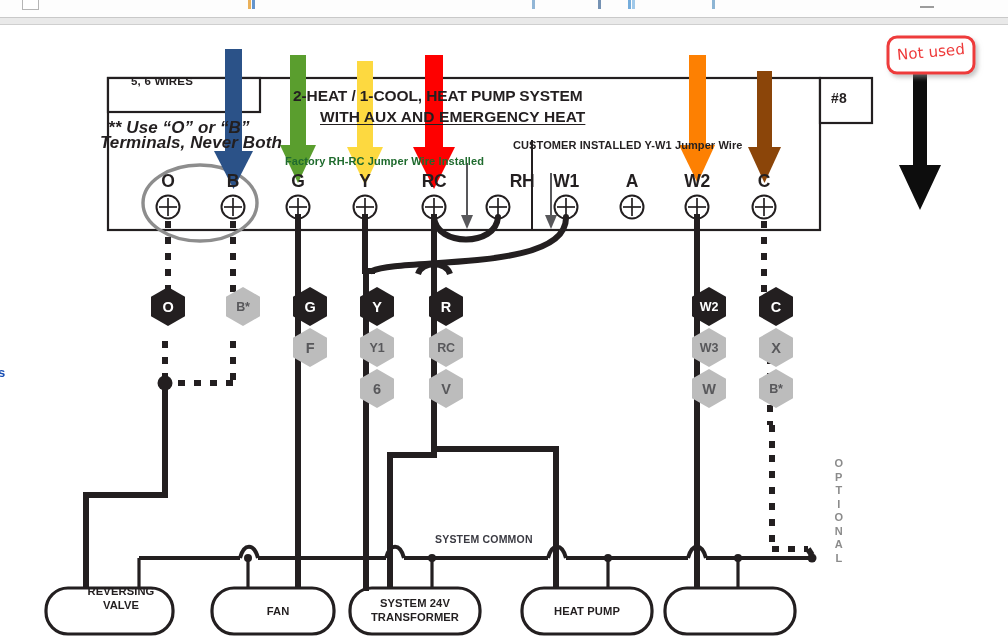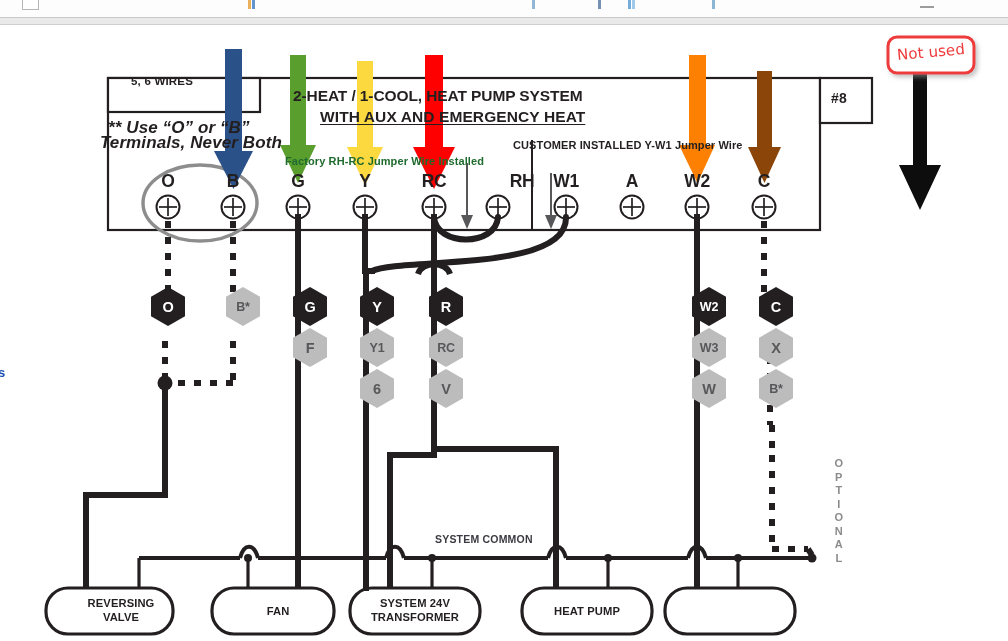--- a/index.html
+++ b/index.html
@@ -469,21 +469,21 @@
       <div>O</div>
       <div>P</div>
       <div>T</div>
       <div>I</div>
       <div>O</div>
       <div>N</div>
       <div>A</div>
       <div>L</div>
     </div>
 
-    <div class="lbl box-label" style="left:46px; top:572px; width:150px;">
+    <div class="lbl box-label" style="left:46px; top:560px; width:150px;">
       <div>REVERSING</div>
       <div>VALVE</div>
     </div>
     <div class="lbl box-label" style="left:212px; top:580px; width:132px;">
       <div>FAN</div>
     </div>
     <div class="lbl box-label" style="left:350px; top:572px; width:130px;">
       <div>SYSTEM 24V</div>
       <div>TRANSFORMER</div>
     </div>

